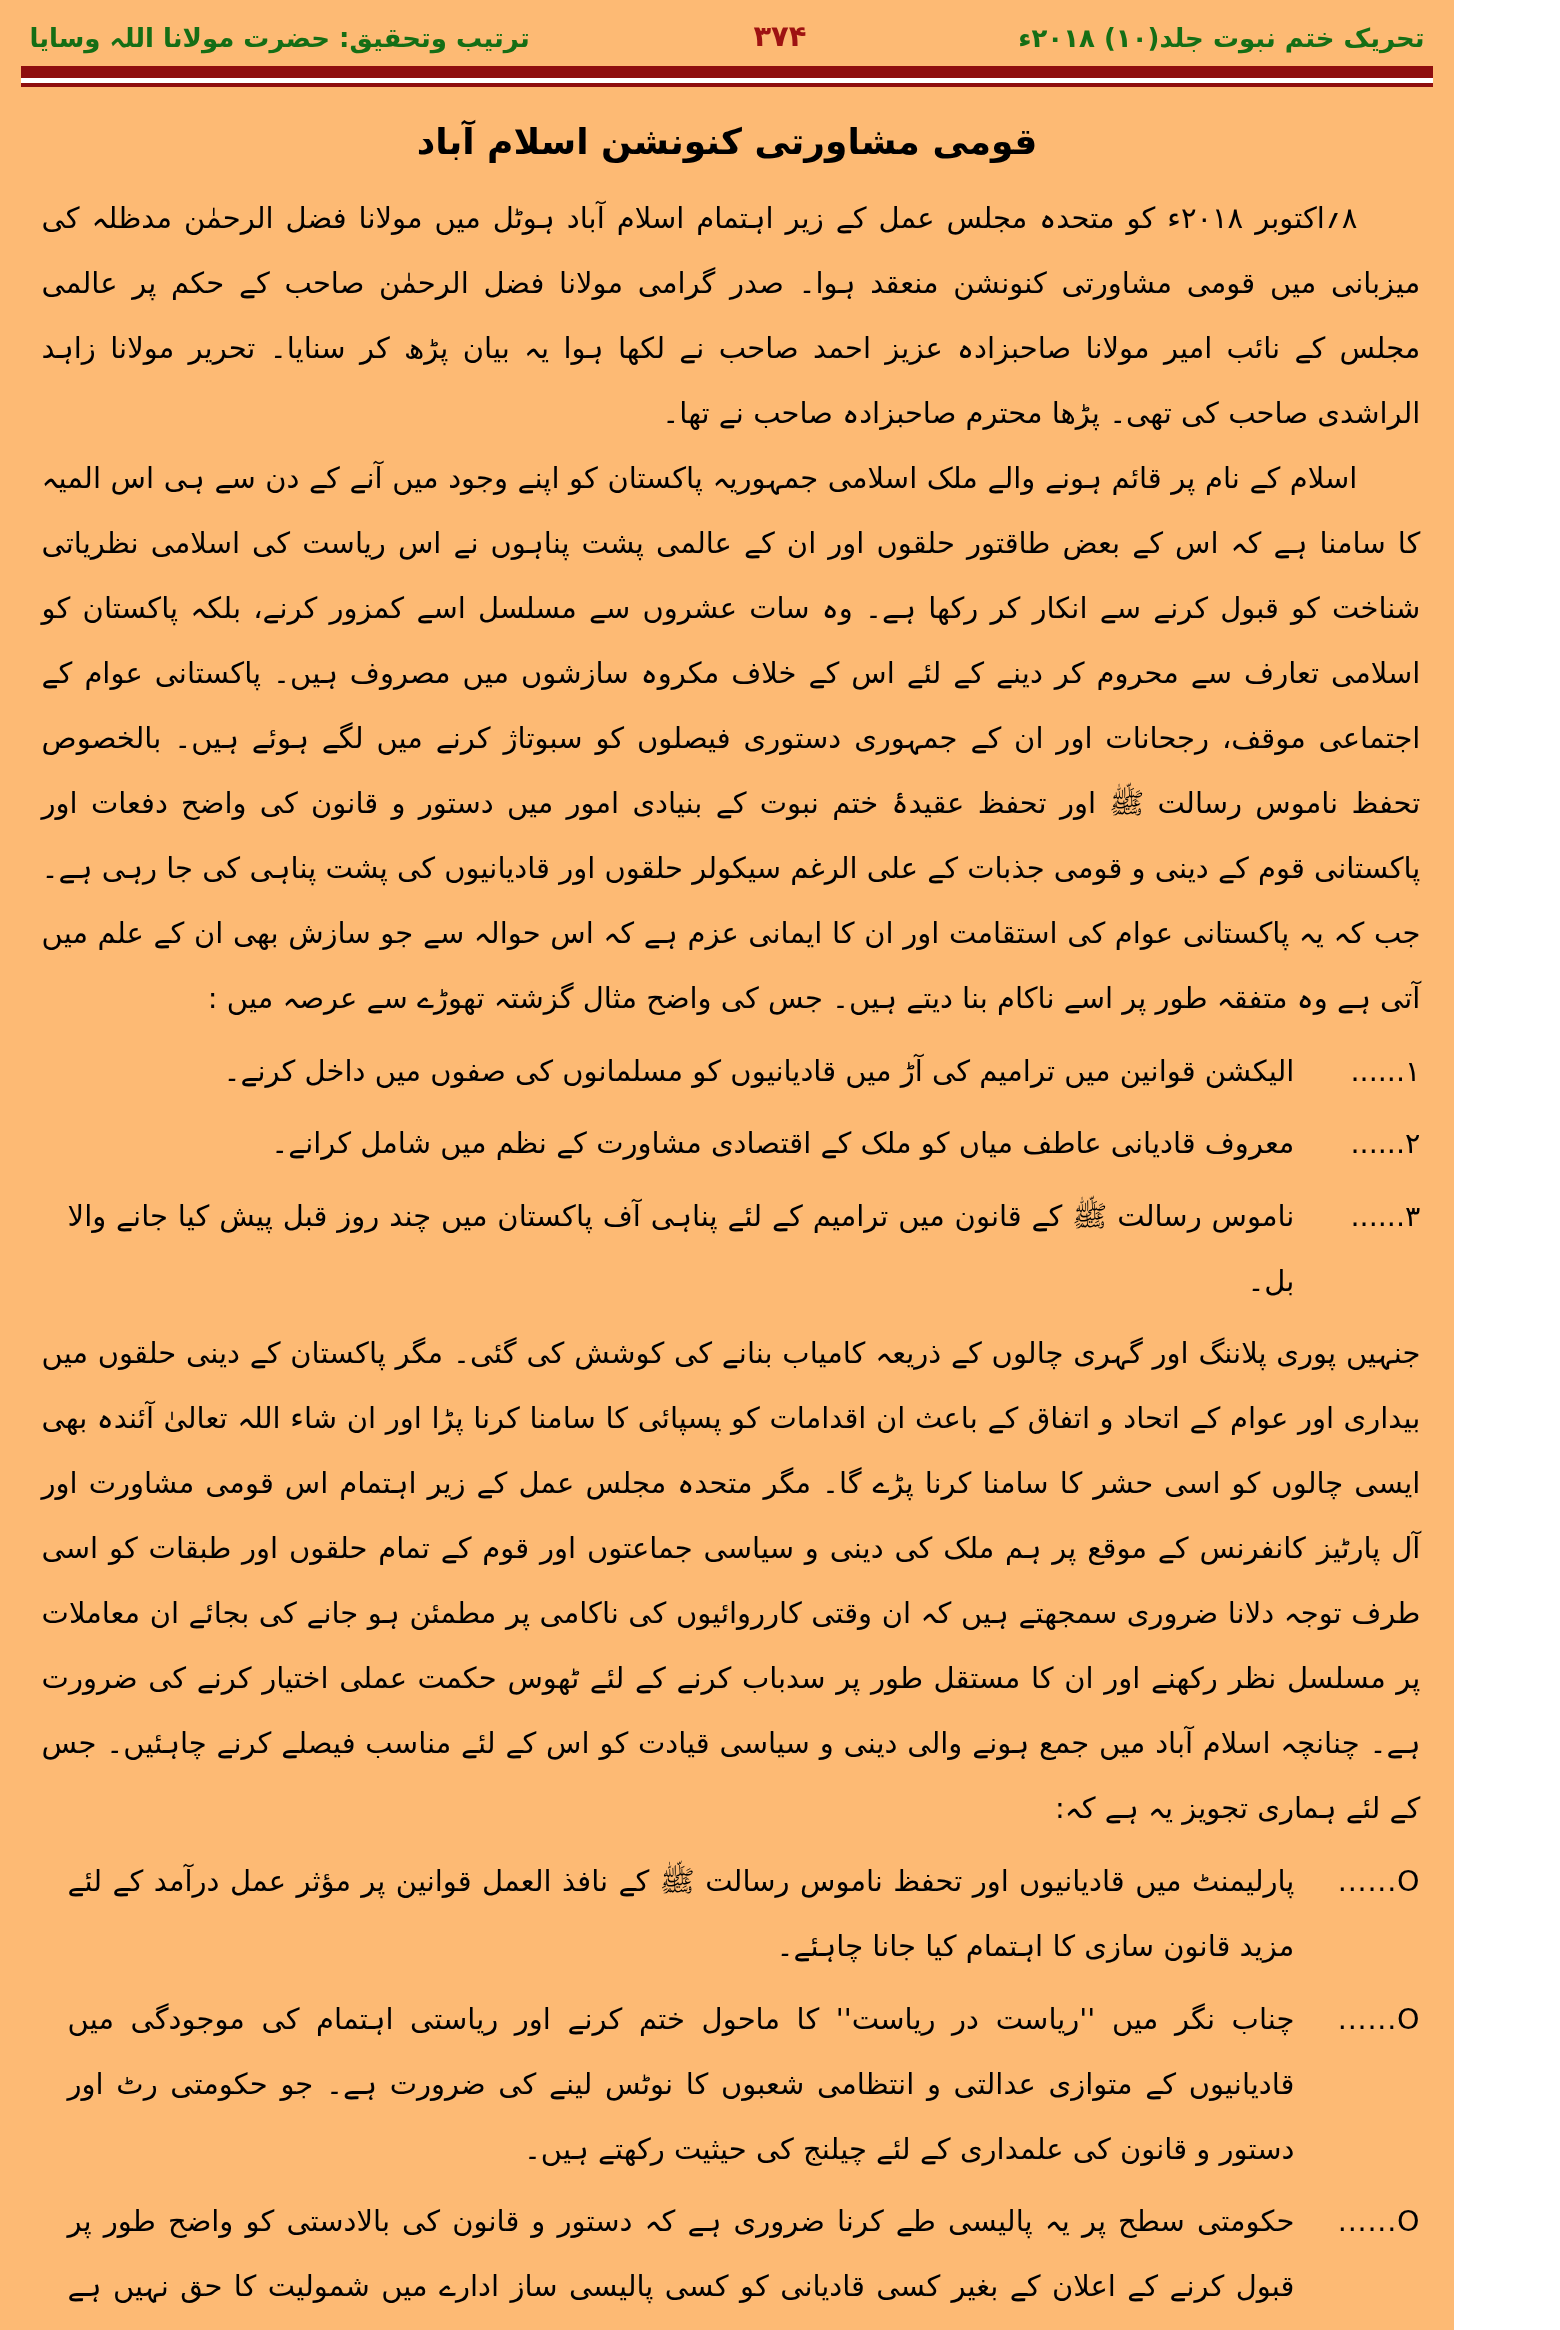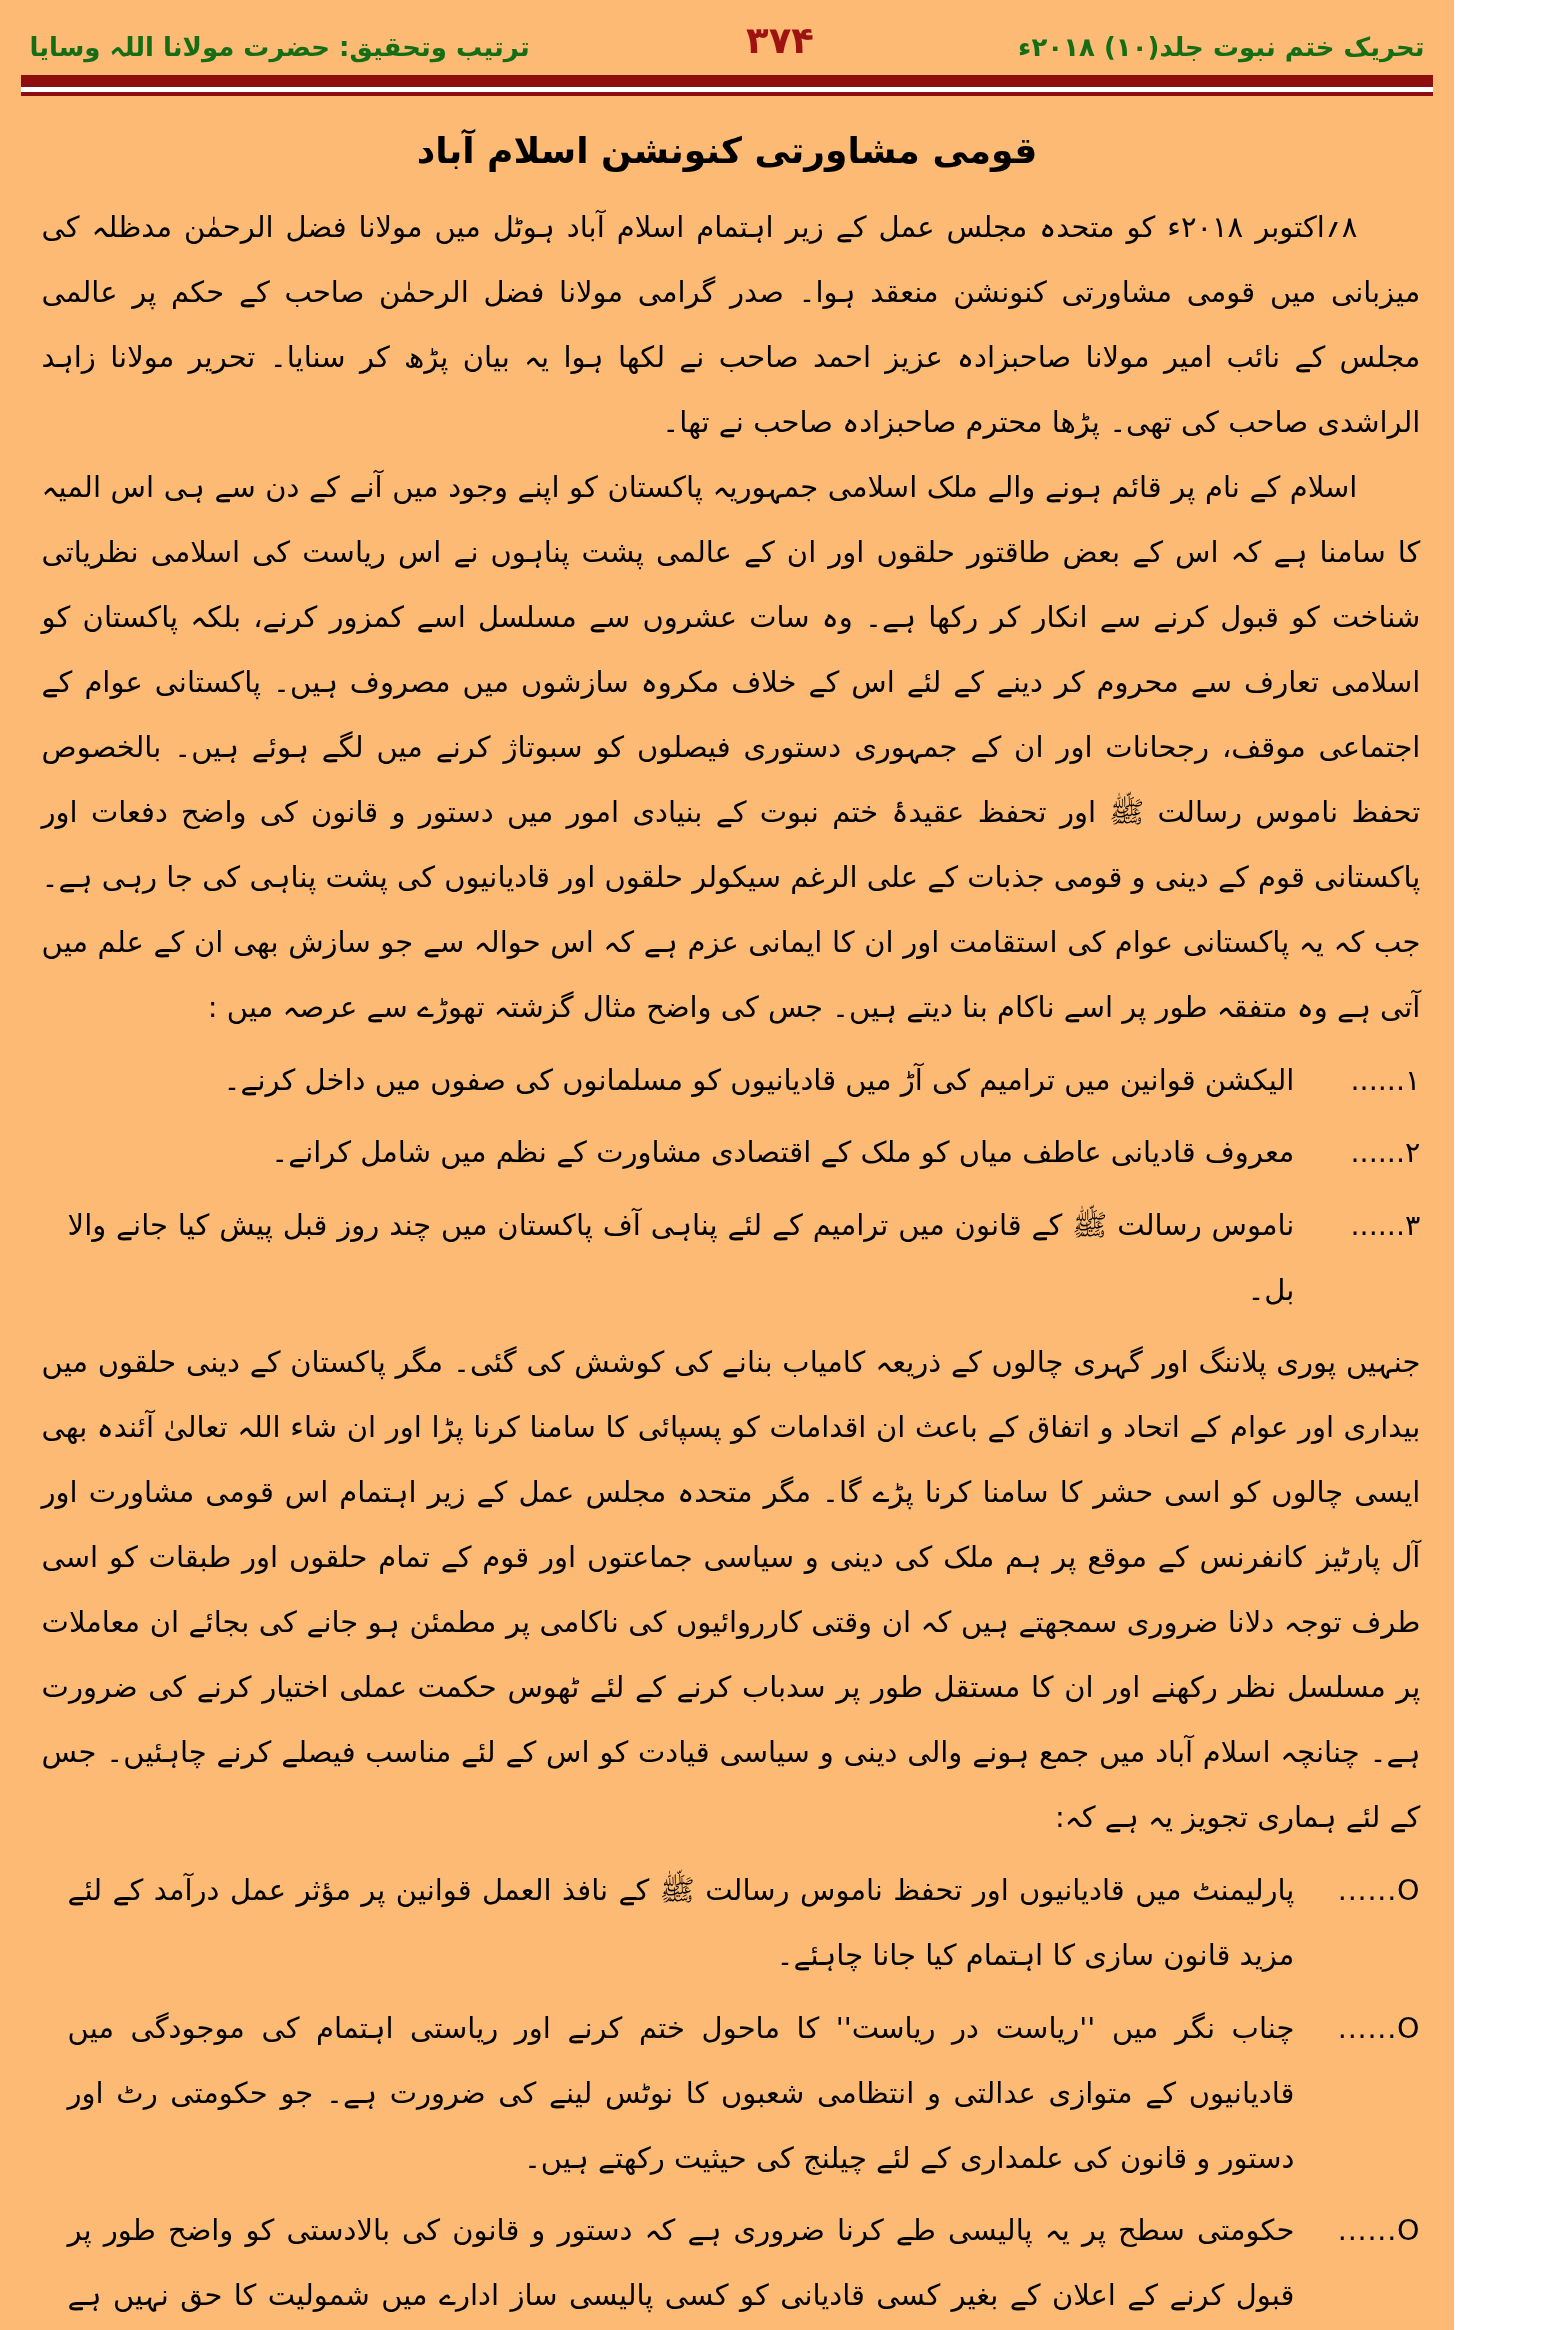--- a/index.html
+++ b/index.html
@@ -14,21 +14,21 @@
   .header {
     direction:ltr;
     display:flex; align-items:flex-end; justify-content:space-between;
     padding:18.5px 8.4px 5px 8.4px;
   }
   .header .h-side {
     color:#156e15; font-size:26px; font-weight:bold;
     font-family:"DejaVu Sans", sans-serif;
   }
   .header .h-center {
-    color:#9e1212; font-size:37px; font-weight:bold;
+    color:#9e1212; font-size:29px; font-weight:bold;
     letter-spacing:1.7px;
     margin-left:12px;
   }
   
   .rule { margin-top:8.4px; }
   .rule .rule-thick { height:11.8px; background:#8e0e0e; }
   .rule .rule-gap   { height:5px;  background:#ffffff; }
   .rule .rule-thin  { height:4.2px;  background:#8e0e0e; }
   
   main { direction:rtl; padding:6.7px 12.6px 0 12.6px; }

